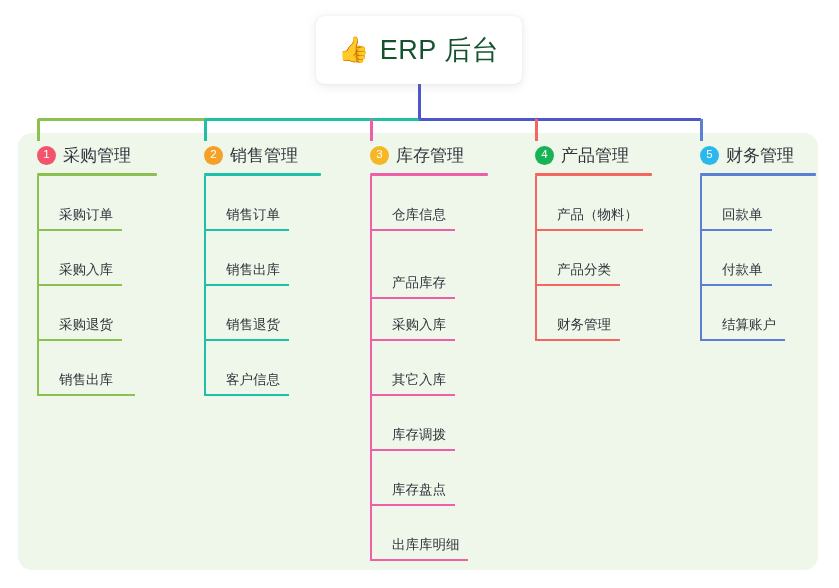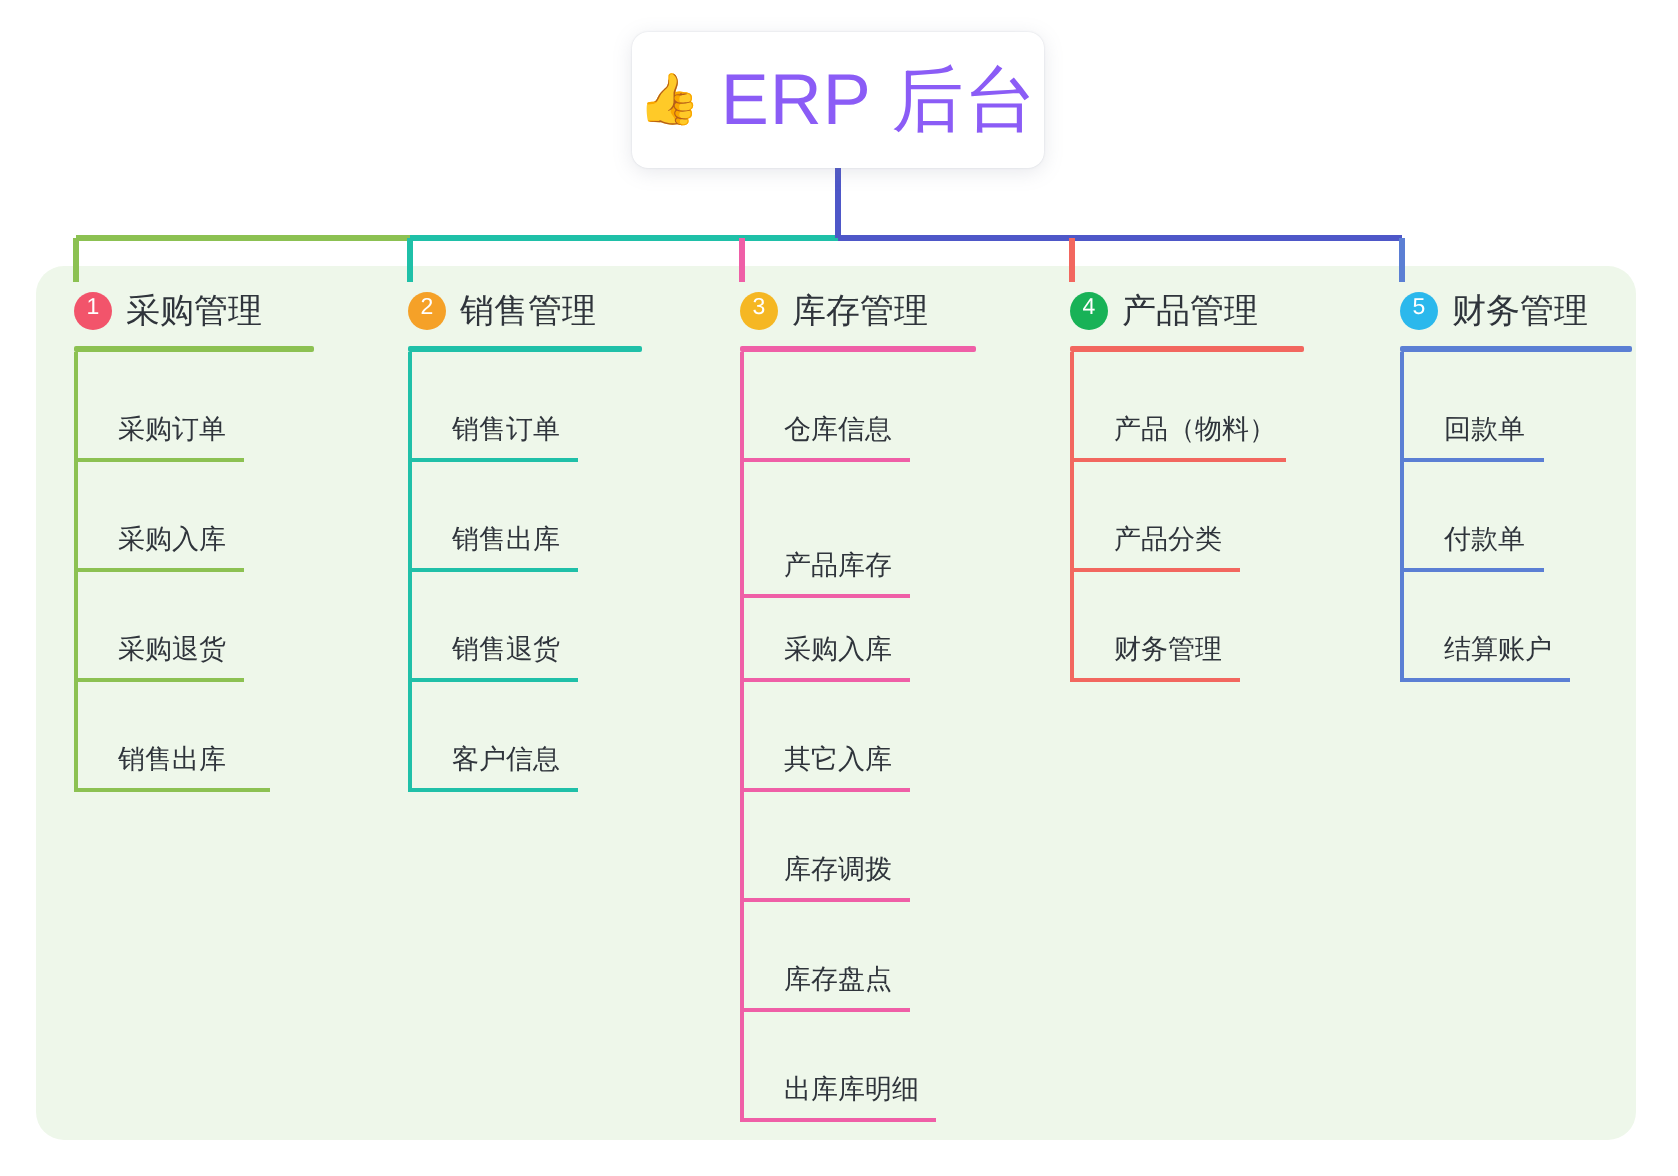--- a/index.html
+++ b/index.html
@@ -25,22 +25,22 @@
     box-sizing:border-box;
   }
   .root-emoji{
     font-size:25px;line-height:1;
     font-family:"DejaVu Sans",sans-serif;
     color:#f2b42e;
     display:block;
     transform:translateY(-1px);
   }
   .root-title{
-    font-size:36px;
-    color:#8b5cf6;
+    font-size:27px;
+    color:#14532d;
     letter-spacing:.5px;
     white-space:nowrap;
   }
 
   
   .panel{
     position:absolute;
     left:18px;top:133px;
     width:800px;height:437px;
     background:#eef7ea;

